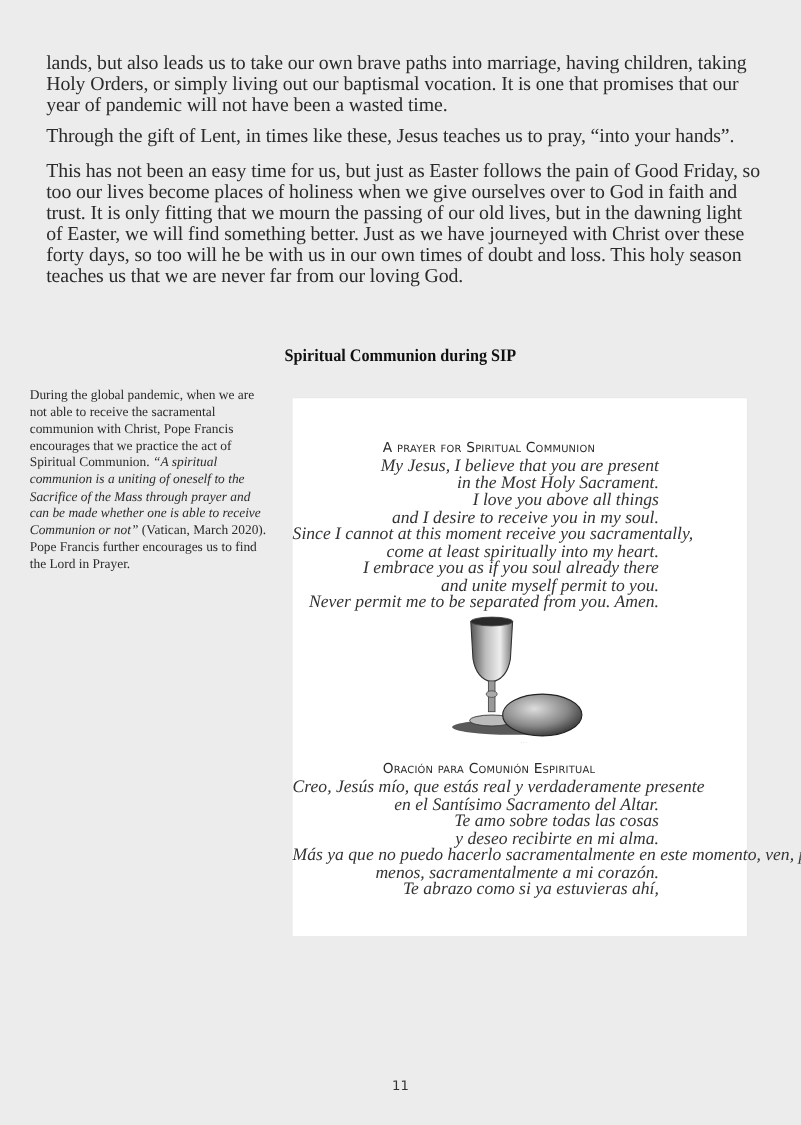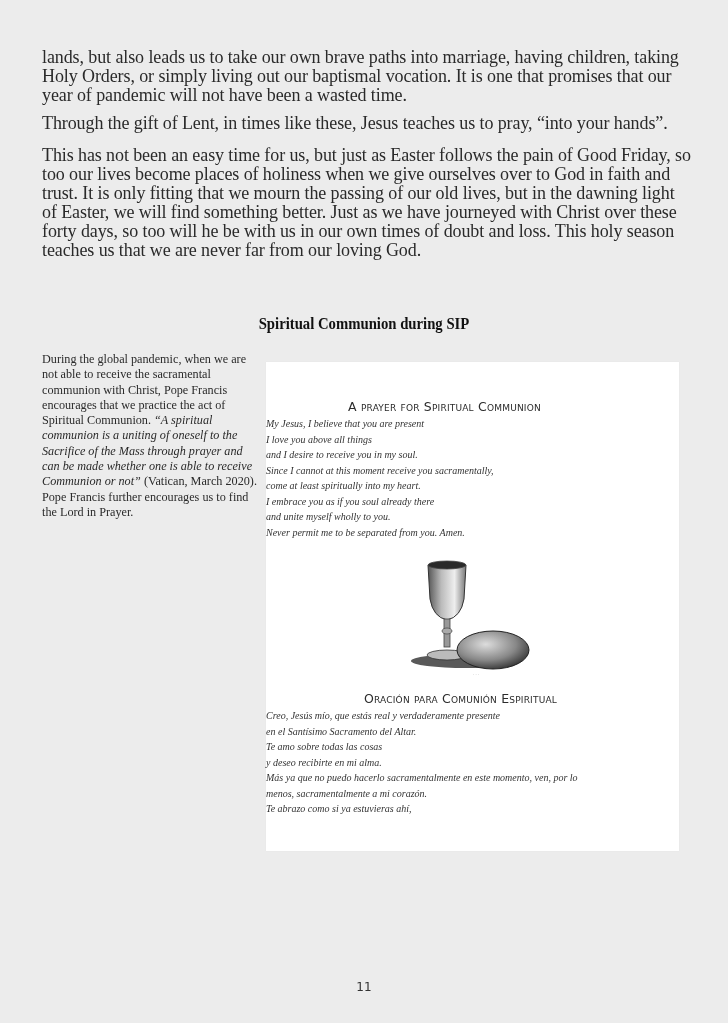--- a/index.html
+++ b/index.html
@@ -40,21 +40,21 @@
       font-weight: bold;
       font-size: 16px;
       color: #111;
       margin: 0;
       transform: scaleX(0.92);
     }
 
     .sidebar-text {
       position: absolute;
       top: 352px;
-      left: 42px;
+      left: 27px;
       width: 218px;
       font-family: "Liberation Serif", serif;
       font-size: 12.2px;
       line-height: 15.3px;
       color: #2a2a2a;
       margin: 0;
     }
     .sidebar-text em { font-style: italic; }
 
     .prayer-card {
@@ -72,30 +72,30 @@
       width: 357px;
       text-align: center;
       font-family: "DejaVu Sans", sans-serif;
       font-variant: small-caps;
       font-size: 12.5px;
       letter-spacing: 0.2px;
       color: #2b2b2b;
       font-weight: 500;
     }
     #heading-en { top: 37px; }
-    #heading-es { top: 329px; padding-left: 16px; }
+    #heading-es { top: 329px; }
 
     .prayer-lines {
       position: absolute;
       left: 0;
       width: 333px;
-      text-align: left;
+      text-align: right;
       font-family: "Liberation Serif", serif;
       font-style: italic;
-      font-size: 10px;
+      font-size: 16px;
       line-height: 15.5px;
       color: #333;
     }
     #lines-en { top: 54px; }
     #lines-es { top: 346px; }
     .prayer-lines div { white-space: nowrap; }
 
     .illustration {
       position: absolute;
       left: 115px;
@@ -134,26 +134,27 @@
 <p id="p3" class="body-text">This has not been an easy time for us, but just as Easter follows the pain of Good Friday, so too our lives become places of holiness when we give ourselves over to God in faith and trust. It is only fitting that we mourn the passing of our old lives, but in the dawning light of Easter, we will find something better. Just as we have journeyed with Christ over these forty days, so too will he be with us in our own times of doubt and loss. This holy season teaches us that we are never far from our loving God.</p>
 
 <h2 class="section-title">Spiritual Communion during SIP</h2>
 
 <p class="sidebar-text"><span>During the global pandemic, when we are not able to receive the sacramental communion with Christ, Pope Francis encourages that we practice the act of Spiritual Communion. </span><em>“A spiritual communion is a uniting of oneself to the Sacrifice of the Mass through prayer and can be made whether one is able to receive Communion or not”</em><span> (Vatican, March 2020). Pope Francis further encourages us to find the Lord in Prayer.</span></p>
 
 <div class="prayer-card">
   <div id="heading-en" class="card-heading">A prayer for Spiritual Communion</div>
   <div id="lines-en" class="prayer-lines">
     <div>My Jesus, I believe that you are present</div>
+    <div>in the Most Holy Sacrament.</div>
     <div>I love you above all things</div>
     <div>and I desire to receive you in my soul.</div>
     <div>Since I cannot at this moment receive you sacramentally,</div>
     <div>come at least spiritually into my heart.</div>
     <div>I embrace you as if you soul already there</div>
-    <div>and unite myself wholly to you.</div>
+    <div>and unite myself permit to you.</div>
     <div>Never permit me to be separated from you. Amen.</div>
   </div>
 
   <div class="illustration">
     <svg width="190" height="118" viewBox="0 0 190 118">
       <defs>
         <linearGradient id="cupGrad" x1="0" x2="1" y1="0" y2="0">
           <stop offset="0" stop-color="#555"></stop>
           <stop offset="0.35" stop-color="#bbb"></stop>
           <stop offset="0.7" stop-color="#eee"></stop>

